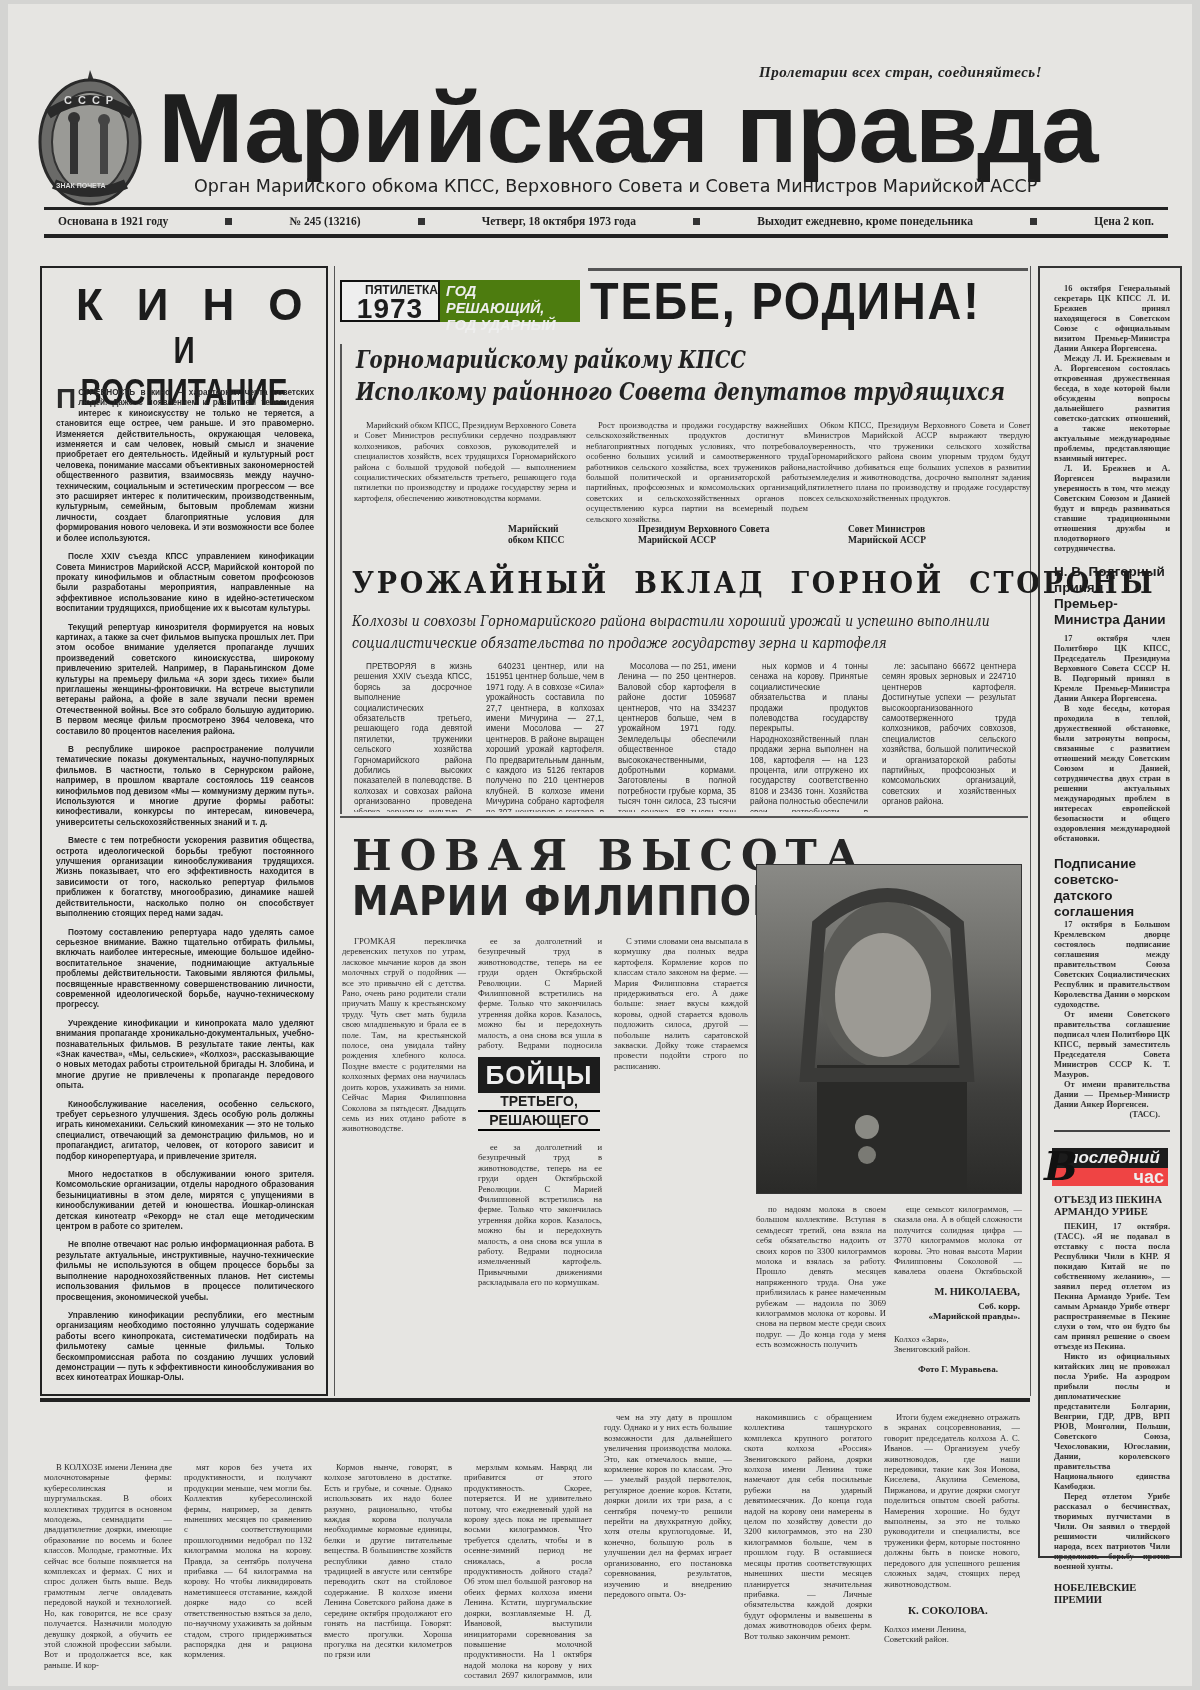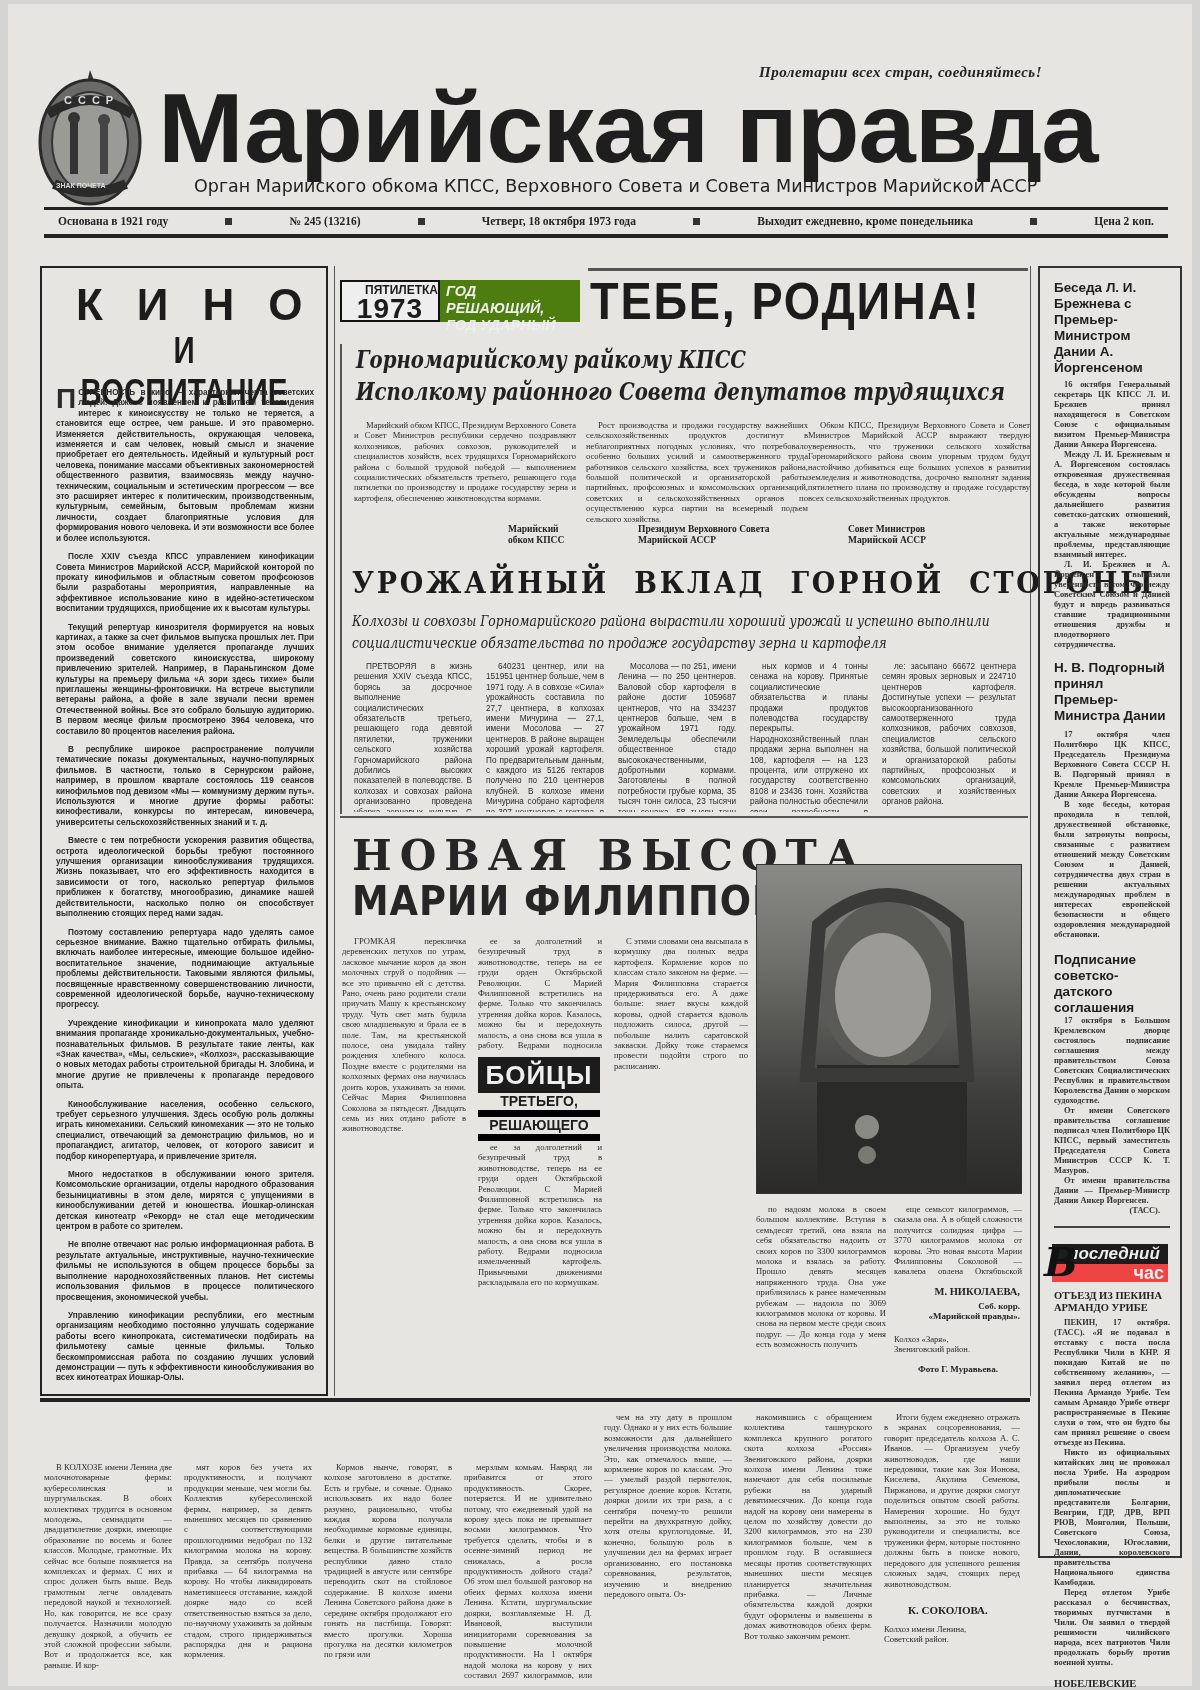--- a/index.html
+++ b/index.html
@@ -43,21 +43,21 @@
   .urozh-sub { left: 344px; top: 606px; font-family: "DejaVu Serif", serif; font-style: italic; font-size: 14px; line-height: 22px; color: #222; white-space: nowrap; transform: scaleX(0.88); transform-origin: left; }
   .urozh-col { top: 658px; width: 118px; height: 150px; overflow: hidden; }
 
   
   .nova-h { left: 344px; top: 830px; font-family: "DejaVu Serif", serif; font-weight: bold; font-size: 42px; line-height: 44px; letter-spacing: 8px; color: #262626; }
   .nova-h2 { left: 344px; top: 874px; font-family: "DejaVu Sans", sans-serif; font-weight: bold; font-size: 40px; letter-spacing: 1px; color: #262626; transform: scaleX(0.92); transform-origin: left; white-space: nowrap; }
   .nova-col { width: 124px; overflow: hidden; }
   .photo { left: 748px; top: 860px; width: 266px; height: 330px; background: linear-gradient(180deg,#8a8a86 0%,#6e6e6a 30%,#3e3e3c 70%,#2a2a28 100%); border: 1px solid #333; overflow: hidden; }
   .boytsy { left: 470px; top: 1053px; width: 122px; height: 76px; }
   .boytsy .b1 { background: #1c1c1c; color: #eee; font-family: "Liberation Sans", sans-serif; font-weight: bold; font-size: 26px; text-align: center; height: 36px; line-height: 36px; letter-spacing: 1px; }
-  .boytsy .b2, .boytsy .b3 { font-family: "Liberation Sans", sans-serif; font-weight: bold; font-size: 14px; text-align: center; line-height: 17px; border-bottom: 7px solid #000000; }
+  .boytsy .b2, .boytsy .b3 { font-family: "Liberation Sans", sans-serif; font-weight: bold; font-size: 14px; text-align: center; line-height: 17px; border-bottom: 2px solid #000000; }
 
   
   .rbox { left: 1030px; top: 262px; width: 144px; height: 1292px; border: 2px solid #333; }
   .rhead { font-family: "Liberation Sans", sans-serif; font-weight: bold; font-size: 13.5px; line-height: 16px; color: #1e1e1e; }
   .rbody { font-family: "Liberation Serif", serif; font-weight: bold; font-size: 8.4px; line-height: 10px; text-align: justify; color: #333; }
   .rbody p { text-indent: 10px; }
   .poslednij { margin: 16px 0 6px 0; height: 40px; position: relative; }
   .poslednij .t1 { position: absolute; left: 12px; top: 0; width: 116px; background: #1c1c1c; color: #eee; font-family: "Liberation Sans", sans-serif; font-weight: bold; font-style: italic; font-size: 17px; line-height: 20px; padding-left: 16px; }
   .poslednij .t2 { position: absolute; left: 12px; top: 20px; width: 116px; height: 18px; background: #ef4444; color: #eee; font-family: "Liberation Sans", sans-serif; font-weight: bold; font-size: 18px; line-height: 18px; text-align: right; padding-right: 4px; }
   .poslednij .v { position: absolute; left: 4px; top: -2px; font-family: "DejaVu Serif", serif; font-style: italic; font-weight: bold; font-size: 40px; line-height: 40px; color: #111; }
@@ -228,21 +228,20 @@
     <div style="font-size:9px">«Марийской правды».</div>
   </div>
   <div class="abs small" style="left:886px;top:1330px;width:126px;text-align:left">
     <div>Колхоз «Заря»,</div>
     <div>Звениговский район.</div>
   </div>
   <div class="abs" style="left:910px;top:1360px;font:bold 9px 'Liberation Serif',serif;color:#222">Фото Г. Муравьева.</div>
 
   <div class="abs rbox">
     <div style="padding:12px 10px 0 14px">
-      <div class="rhead">Беседа Л. И. Брежнева с Премьер-Министром Дании А. Йоргенсеном</div>
       <div class="rbody" style="margin-top:4px">
         <p>16 октября Генеральный секретарь ЦК КПСС Л. И. Брежнев принял находящегося в Советском Союзе с официальным визитом Премьер-Министра Дании Анкера Йоргенсена.</p>
         <p>Между Л. И. Брежневым и А. Йоргенсеном состоялась откровенная дружественная беседа, в ходе которой были обсуждены вопросы дальнейшего развития советско-датских отношений, а также некоторые актуальные международные проблемы, представляющие взаимный интерес.</p>
         <p>Л. И. Брежнев и А. Йоргенсен выразили уверенность в том, что между Советским Союзом и Данией будут и впредь развиваться ставшие традиционными отношения дружбы и плодотворного сотрудничества.</p>
       </div>
       <div class="rhead" style="margin-top:10px">Н. В. Подгорный принял Премьер-Министра Дании</div>
       <div class="rbody" style="margin-top:6px">
         <p>17 октября член Политбюро ЦК КПСС, Председатель Президиума Верховного Совета СССР Н. В. Подгорный принял в Кремле Премьер-Министра Дании Анкера Йоргенсена.</p>
         <p>В ходе беседы, которая проходила в теплой, дружественной обстановке, были затронуты вопросы, связанные с развитием отношений между Советским Союзом и Данией, сотрудничества двух стран в решении актуальных международных проблем в интересах европейской безопасности и общего оздоровления международной обстановки.</p>
       </div>

